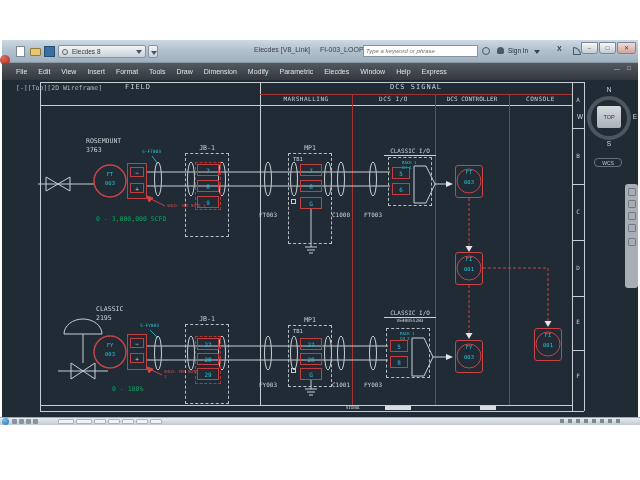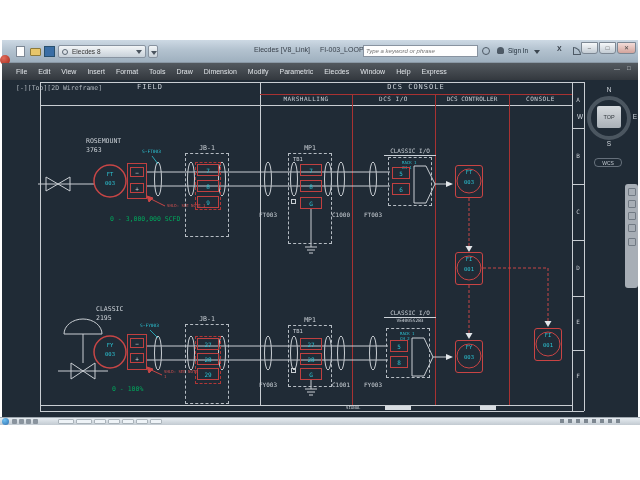--- a/index.html
+++ b/index.html
@@ -199,22 +199,22 @@
     <line x1="548" y1="268" x2="548" y2="321"></line>
     <line x1="469" y1="285" x2="469" y2="333"></line>
   </g>
   <g fill="#e2e6ea">
     <polygon points="465.5,246 472.5,246 469,252"></polygon>
     <polygon points="544.5,321 551.5,321 548,327"></polygon>
     <polygon points="465.5,333 472.5,333 469,339"></polygon>
   </g>
 </svg>
 
-<div class="a hdr" style="left:40px;top:83px;width:220px;">FIELD</div>
-<div class="a hdr" style="left:260px;top:83px;width:312px;">DCS  CONSOLE</div>
+<div class="a hdr" style="left:28px;top:83px;width:220px;">FIELD</div>
+<div class="a hdr" style="left:260px;top:83px;width:312px;">DCS  SIGNAL</div>
 <div class="a shdr" style="left:260px;top:95px;width:92px;">MARSHALLING</div>
 <div class="a shdr" style="left:352px;top:95px;width:83px;">DCS  I/O</div>
 <div class="a shdr" style="left:435px;top:95px;width:74px;letter-spacing:0;">DCS  CONTROLLER</div>
 <div class="a shdr" style="left:509px;top:95px;width:63px;">CONSOLE</div>
 
 <div class="a zone" style="left:572px;top:96px;">A</div>
 <div class="a zone" style="left:572px;top:152px;">B</div>
 <div class="a zone" style="left:572px;top:208px;">C</div>
 <div class="a zone" style="left:572px;top:264px;">D</div>
 <div class="a zone" style="left:572px;top:318px;">E</div>
@@ -223,21 +223,21 @@
 <div class="a lbl" style="left:86px;top:137px;">ROSEMOUNT</div>
 <div class="a lbl" style="left:86px;top:146px;">3763</div>
 <div class="a tagtxt" style="left:96px;top:171px;">FT</div>
 <div class="a tagtxt" style="left:96px;top:180px;">003</div>
 
 <div class="a" style="left:127px;top:163px;width:20px;height:36px;border:1px solid #c04040;"></div>
 <div class="a pol" style="left:130px;top:167px;">−</div>
 <div class="a pol" style="left:130px;top:183px;">+</div>
 
 <div class="a tiny rd nowrap" style="left:167px;top:203px;">SHLD: SEE NOTE 1</div>
-<div class="a gn mono nowrap" style="left:110px;top:215px;font-size:6.5px;">0 - 3,000,000 SCFD</div>
+<div class="a gn mono nowrap" style="left:96px;top:215px;font-size:6.5px;">0 - 3,000,000 SCFD</div>
 <div class="a cy tiny nowrap" style="left:142px;top:149px;font-size:4.5px;">S-FT003</div>
 
 <div class="a lbl ctr" style="left:185px;top:144px;width:44px;">JB-1</div>
 <div class="a dw" style="left:185px;top:153px;width:44px;height:84px;"></div>
 <div class="a dr" style="left:195px;top:162px;width:26px;height:48px;"></div>
 <div class="a term" style="left:197px;top:164px;">7</div>
 <div class="a term" style="left:197px;top:180px;">8</div>
 <div class="a term" style="left:197px;top:196px;">9</div>
 
 <div class="a lbl ctr" style="left:288px;top:144px;width:44px;">MP1</div>

